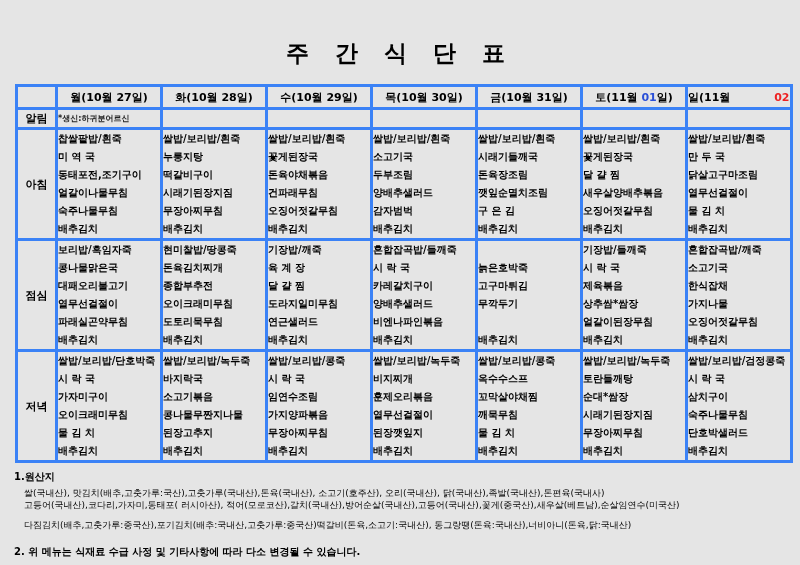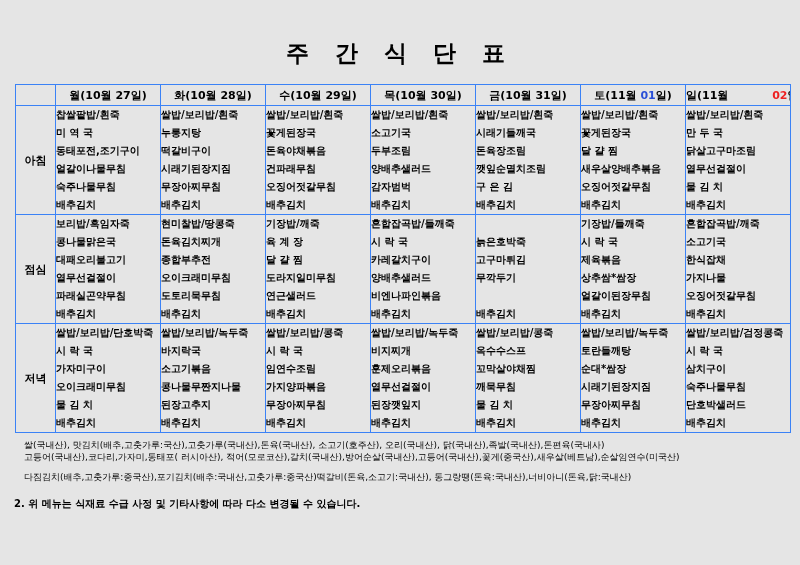--- a/index.html
+++ b/index.html
@@ -10,21 +10,21 @@
   }
   .title{
     text-align:center;margin:38px 0 15px 0;
     font-size:23px;font-weight:bold;letter-spacing:9px;color:#000;
   }
   table.menu{
     border-collapse:collapse;table-layout:fixed;
     margin-left:15px;width:776px;
   }
   table.menu th,table.menu td{
-    border:1px solid #3b82f6;padding:0;margin:0;
+    border:3px solid #3b82f6;padding:0;margin:0;
   }
   col.c-label{width:40px;}
   col.c-day{width:105px;}
   th.day{
     height:20px;font-size:11px;font-weight:bold;text-align:center;
     white-space:nowrap;overflow:hidden;color:#000;
   }
   th.corner{height:20px;}
   th.row-label{
     font-size:11px;font-weight:bold;text-align:center;color:#000;
@@ -74,20 +74,30 @@
       <th class="corner"></th>
       <th class="day"><span>월(10월 27일)</span><span></span><span></span></th>
       <th class="day"><span>화(10월 28일)</span><span></span><span></span></th>
       <th class="day"><span>수(10월 29일)</span><span></span><span></span></th>
       <th class="day"><span>목(10월 30일)</span><span></span><span></span></th>
       <th class="day"><span>금(10월 31일)</span><span></span><span></span></th>
       <th class="day"><span>토(11월 </span><span style="color: rgb(42, 79, 215); text-align: center;">01</span><span>일)</span></th>
       <th class="day"><span>일(11월 </span><span style="color: rgb(238, 34, 34); margin-left: 40px;">02</span><span>일)</span></th>
     </tr>
 
+    <tr class="notice-row">
+      <th class="row-label">알림</th>
+      <td class="notice-cell">*생신:하귀분어르신</td>
+      <td></td>
+      <td></td>
+      <td></td>
+      <td></td>
+      <td></td>
+      <td></td>
+    </tr>
 
     <tr>
       <th class="row-label">아침</th>
       <td class="meal">
             <div class="cell-line">찹쌀팥밥/흰죽</div>
             <div class="cell-line">미 역 국</div>
             <div class="cell-line">동태포전,조기구이</div>
             <div class="cell-line">얼갈이나물무침</div>
             <div class="cell-line">숙주나물무침</div>
             <div class="cell-line">배추김치</div>
@@ -258,19 +268,20 @@
             <div class="cell-line">삼치구이</div>
             <div class="cell-line">숙주나물무침</div>
             <div class="cell-line">단호박샐러드</div>
             <div class="cell-line">배추김치</div>
           </td>
     </tr>
   </tbody>
     </table>
 
   <div class="footer">
+    <div class="origin-title">1.원산지</div>
     <div class="origin-line">쌀(국내산), 맛김치(배추,고춧가루:국산),고춧가루(국내산),돈육(국내산), 소고기(호주산), 오리(국내산), 닭(국내산),족발(국내산),돈편육(국내사)</div>
     <div class="origin-line">고등어(국내산),코다리,가자미,동태포( 러시아산), 적어(모로코산),갈치(국내산),방어순살(국내산),고등어(국내산),꽃게(중국산),새우살(베트남),순살임연수(미국산)</div>
     <div class="origin-line gap">다짐김치(배추,고춧가루:중국산),포기김치(배추:국내산,고춧가루:중국산)떡갈비(돈육,소고기:국내산), 동그랑땡(돈육:국내산),너비아니(돈육,닭:국내산)</div>
     <div class="note">2. 위 메뉴는 식재료 수급 사정 및 기타사항에 따라 다소 변경될 수 있습니다.</div>
   </div>
 
 </div>
 
 </body></html>

